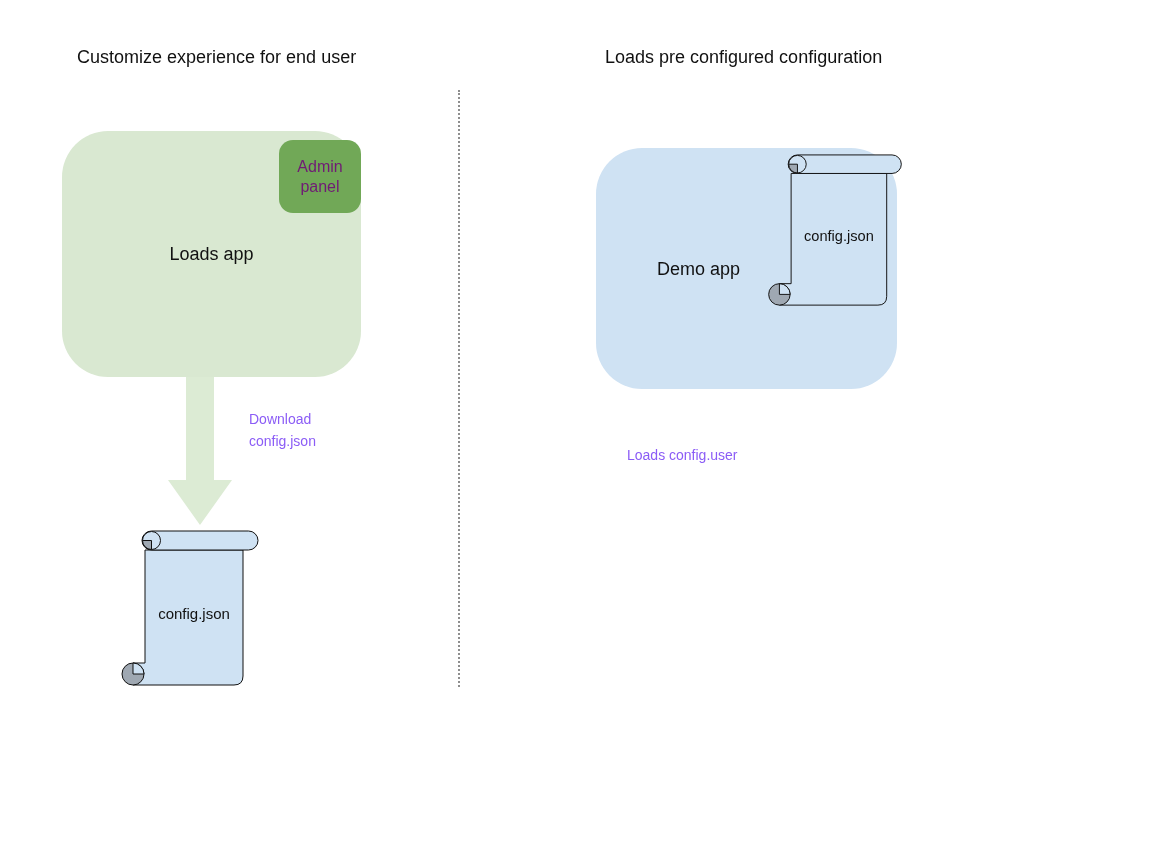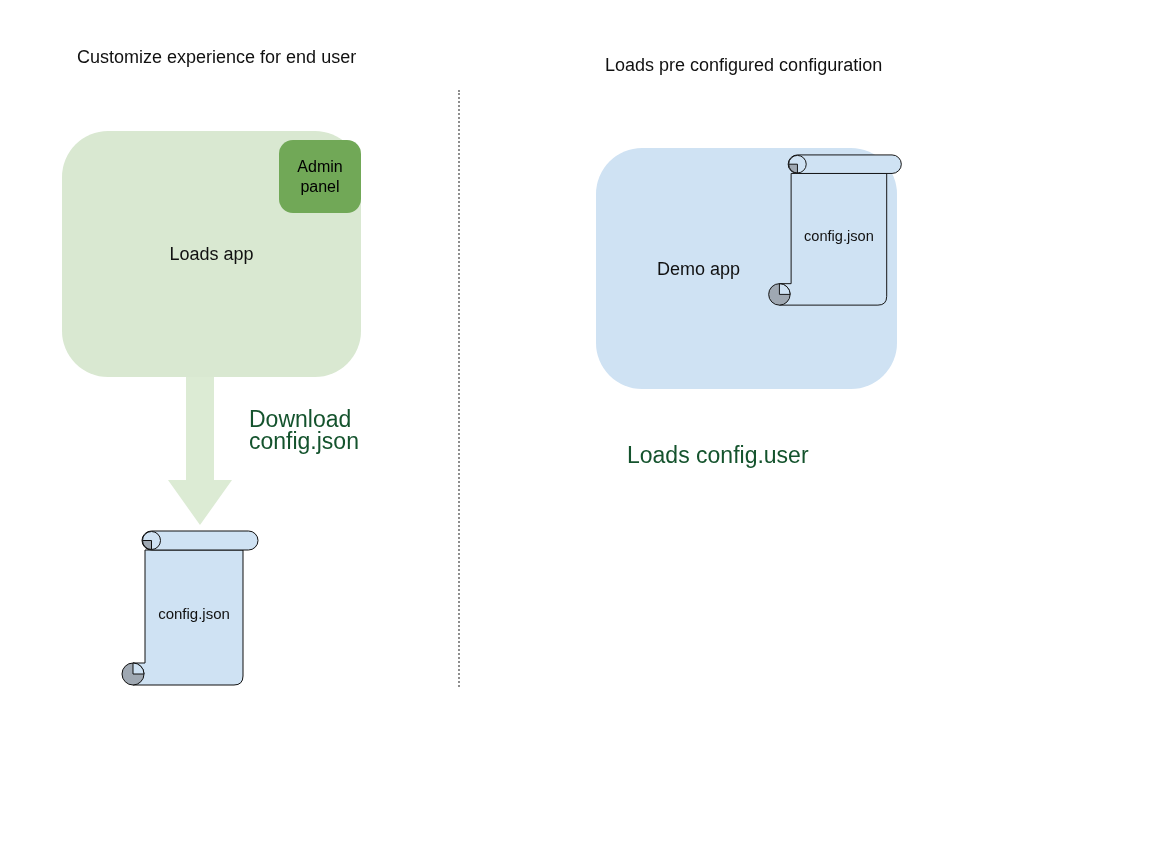--- a/index.html
+++ b/index.html
@@ -29,37 +29,37 @@
   }
   .admin-box{left:62px;top:131px;width:299px;height:246px;background:var(--app-green);}
   .demo-box{left:596px;top:148px;width:301px;height:241px;background:var(--file-blue);}
   .app-label{font-size:18px;line-height:20px;color:#111;}
   .demo-label{position:absolute;left:61px;top:111px;text-align:center;}
   .admin-panel{
     position:absolute;right:0;top:9px;width:82px;height:73px;
     background:var(--panel-green);border-radius:14px;
     display:flex;align-items:center;justify-content:center;text-align:center;
   }
-  .admin-panel-label{font-size:16px;line-height:20px;color:#000000;}
-  .caption{font-size:23px;line-height:22px;color:#14532d;white-space:pre-line;}
+  .admin-panel-label{font-size:16px;line-height:20px;color:#701a75;}
+  .caption{font-size:14px;line-height:22px;color:#8b5cf6;white-space:pre-line;}
   .download-caption{left:249px;top:408px;}
   .loads-caption{left:627px;top:444px;}
   svg .file-fill{fill:var(--file-blue);stroke:var(--outline-black);stroke-width:1;}
   svg .curl-fill{fill:var(--curl-gray);stroke:var(--outline-black);stroke-width:1;}
   svg .arrow-fill{fill:var(--arrow-green);}
   svg text{font-family:"Liberation Sans",sans-serif;font-size:15px;fill:#111;}
   .corner-marker{left:0;top:839px;width:28px;height:25px;background:var(--corner-blue);}
 </style>
 </head>
 <body>
 
 <div class="canvas">
 
   <div class="abs section-title" style="left:77px;top:47px;">Customize experience for end user</div>
-  <div class="abs section-title" style="left:605px;top:47px;margin-top:8px;">Loads pre configured configuration</div>
+  <div class="abs section-title" style="left:605px;top:47px;">Loads pre configured configuration</div>
 
   <div class="abs divider"></div>
 
   <div class="abs app-box admin-box">
     <span class="app-label">Loads app</span>
     <div class="admin-panel">
       <span class="admin-panel-label">Admin panel</span>
     </div>
   </div>
 

